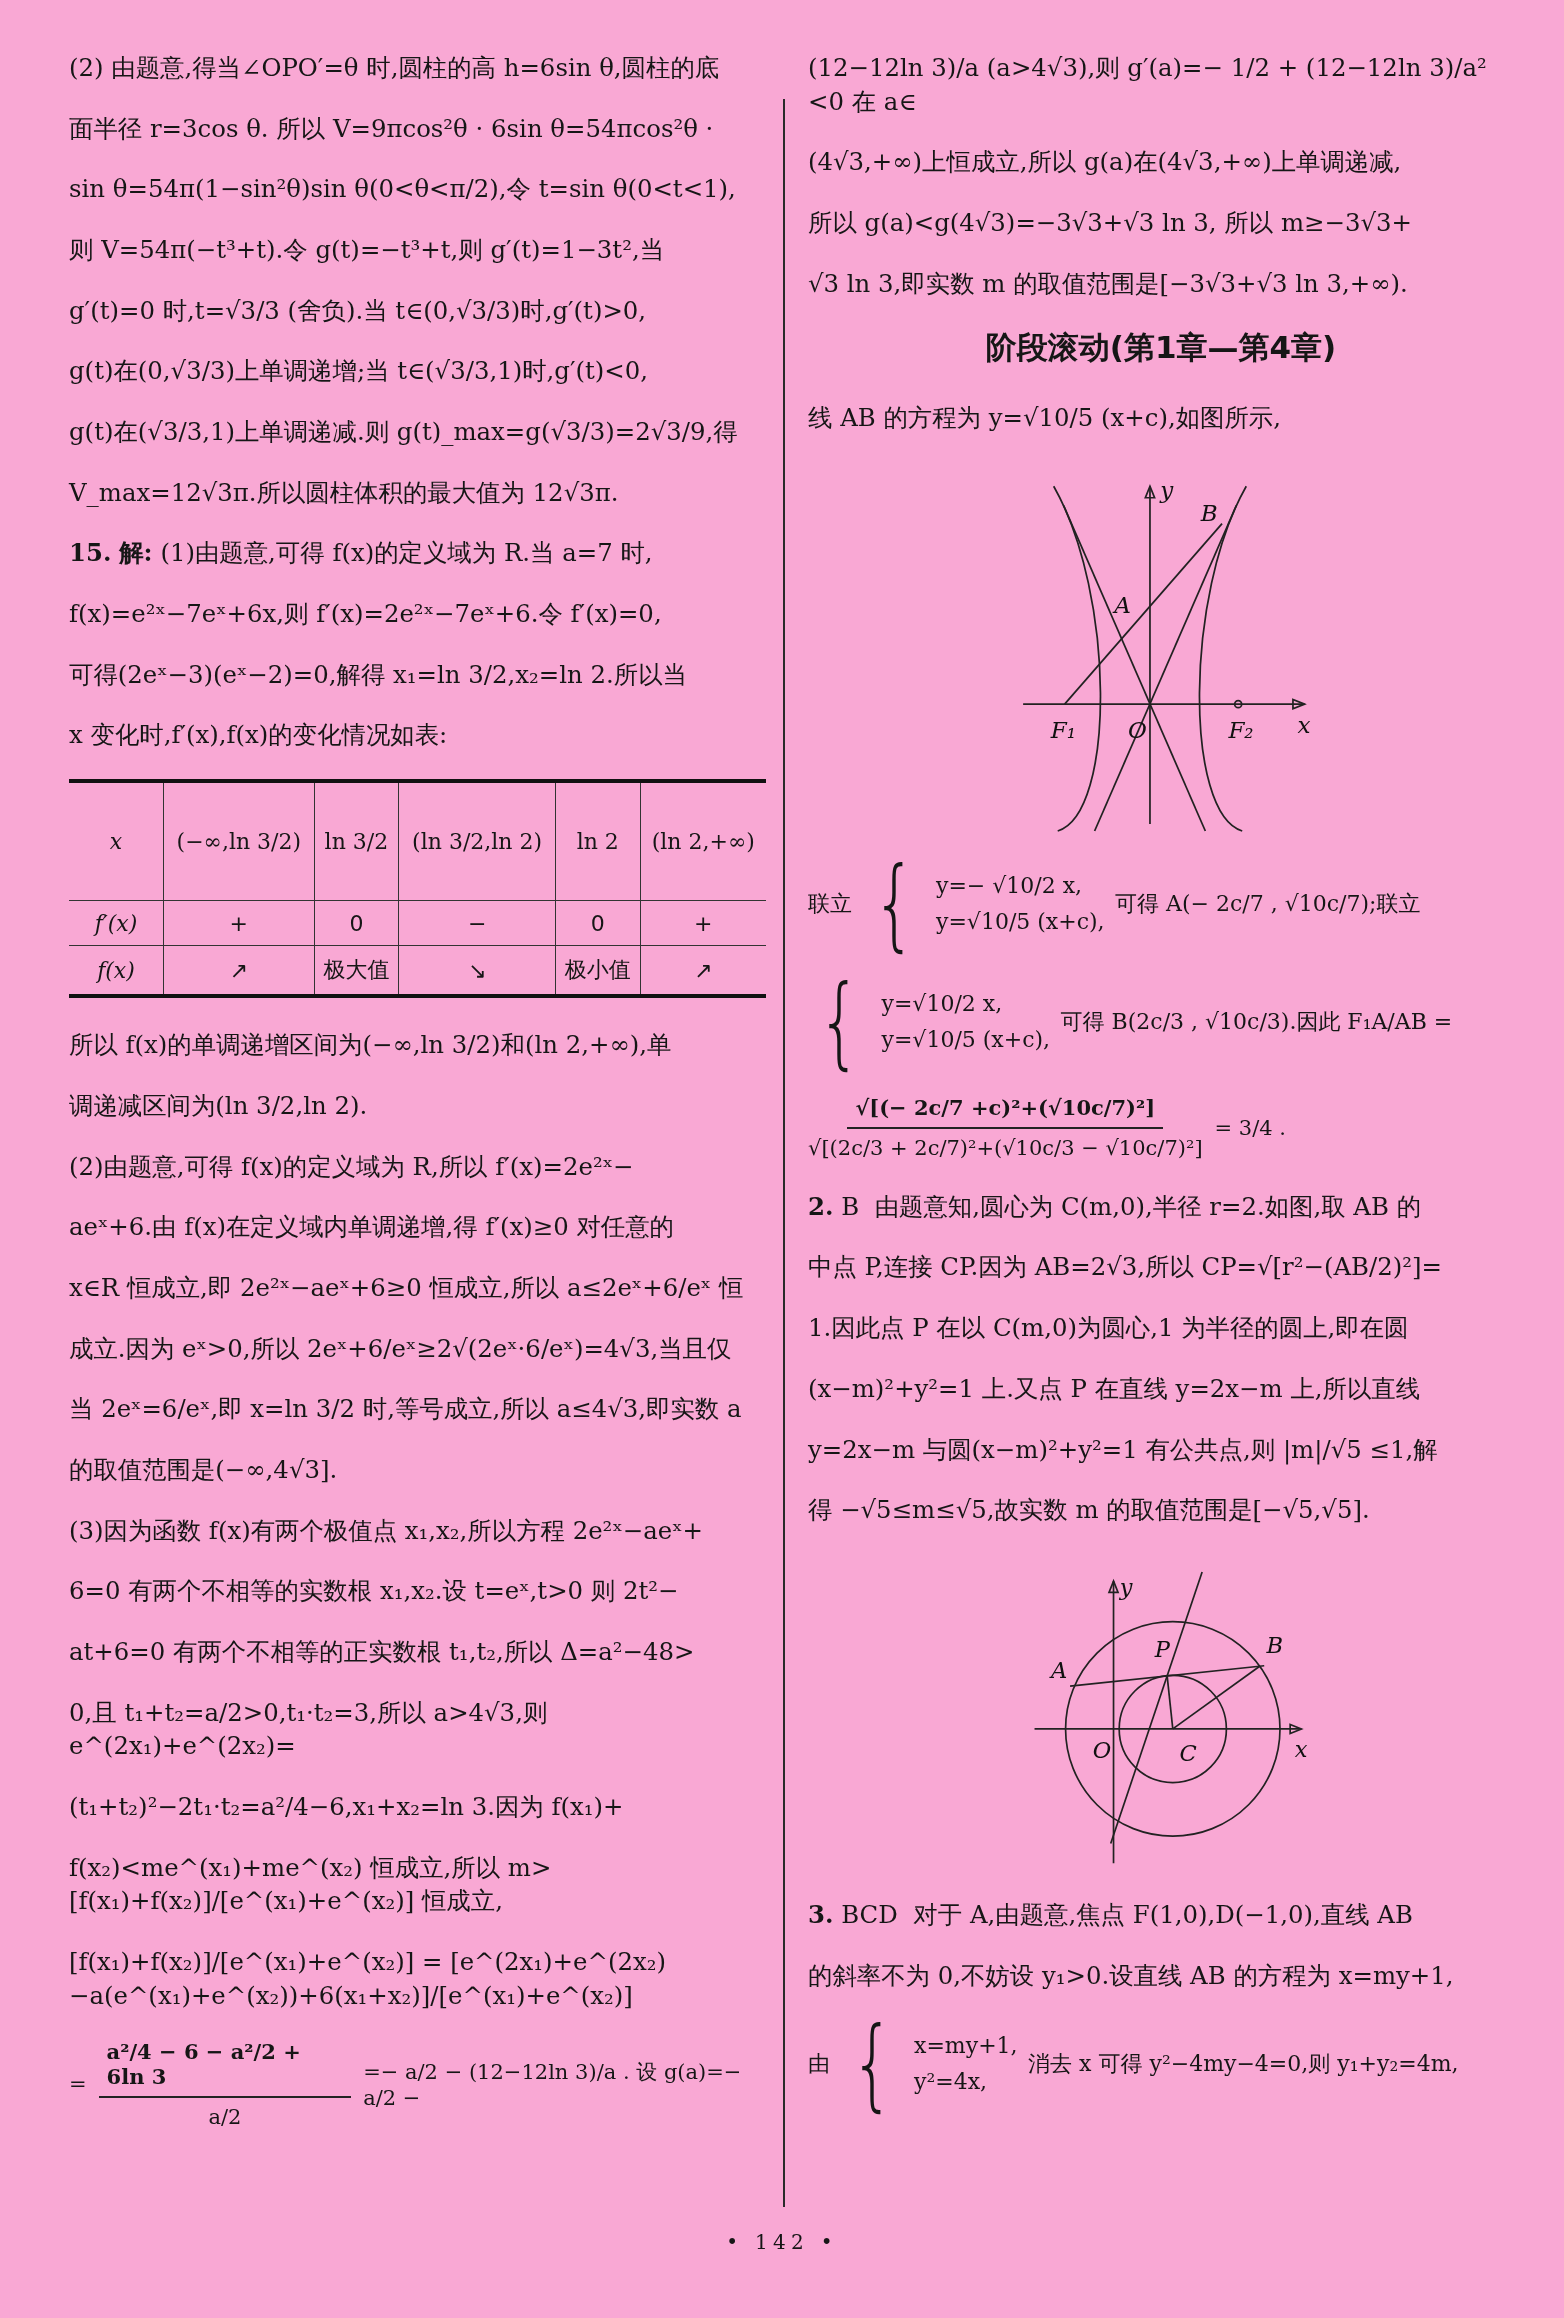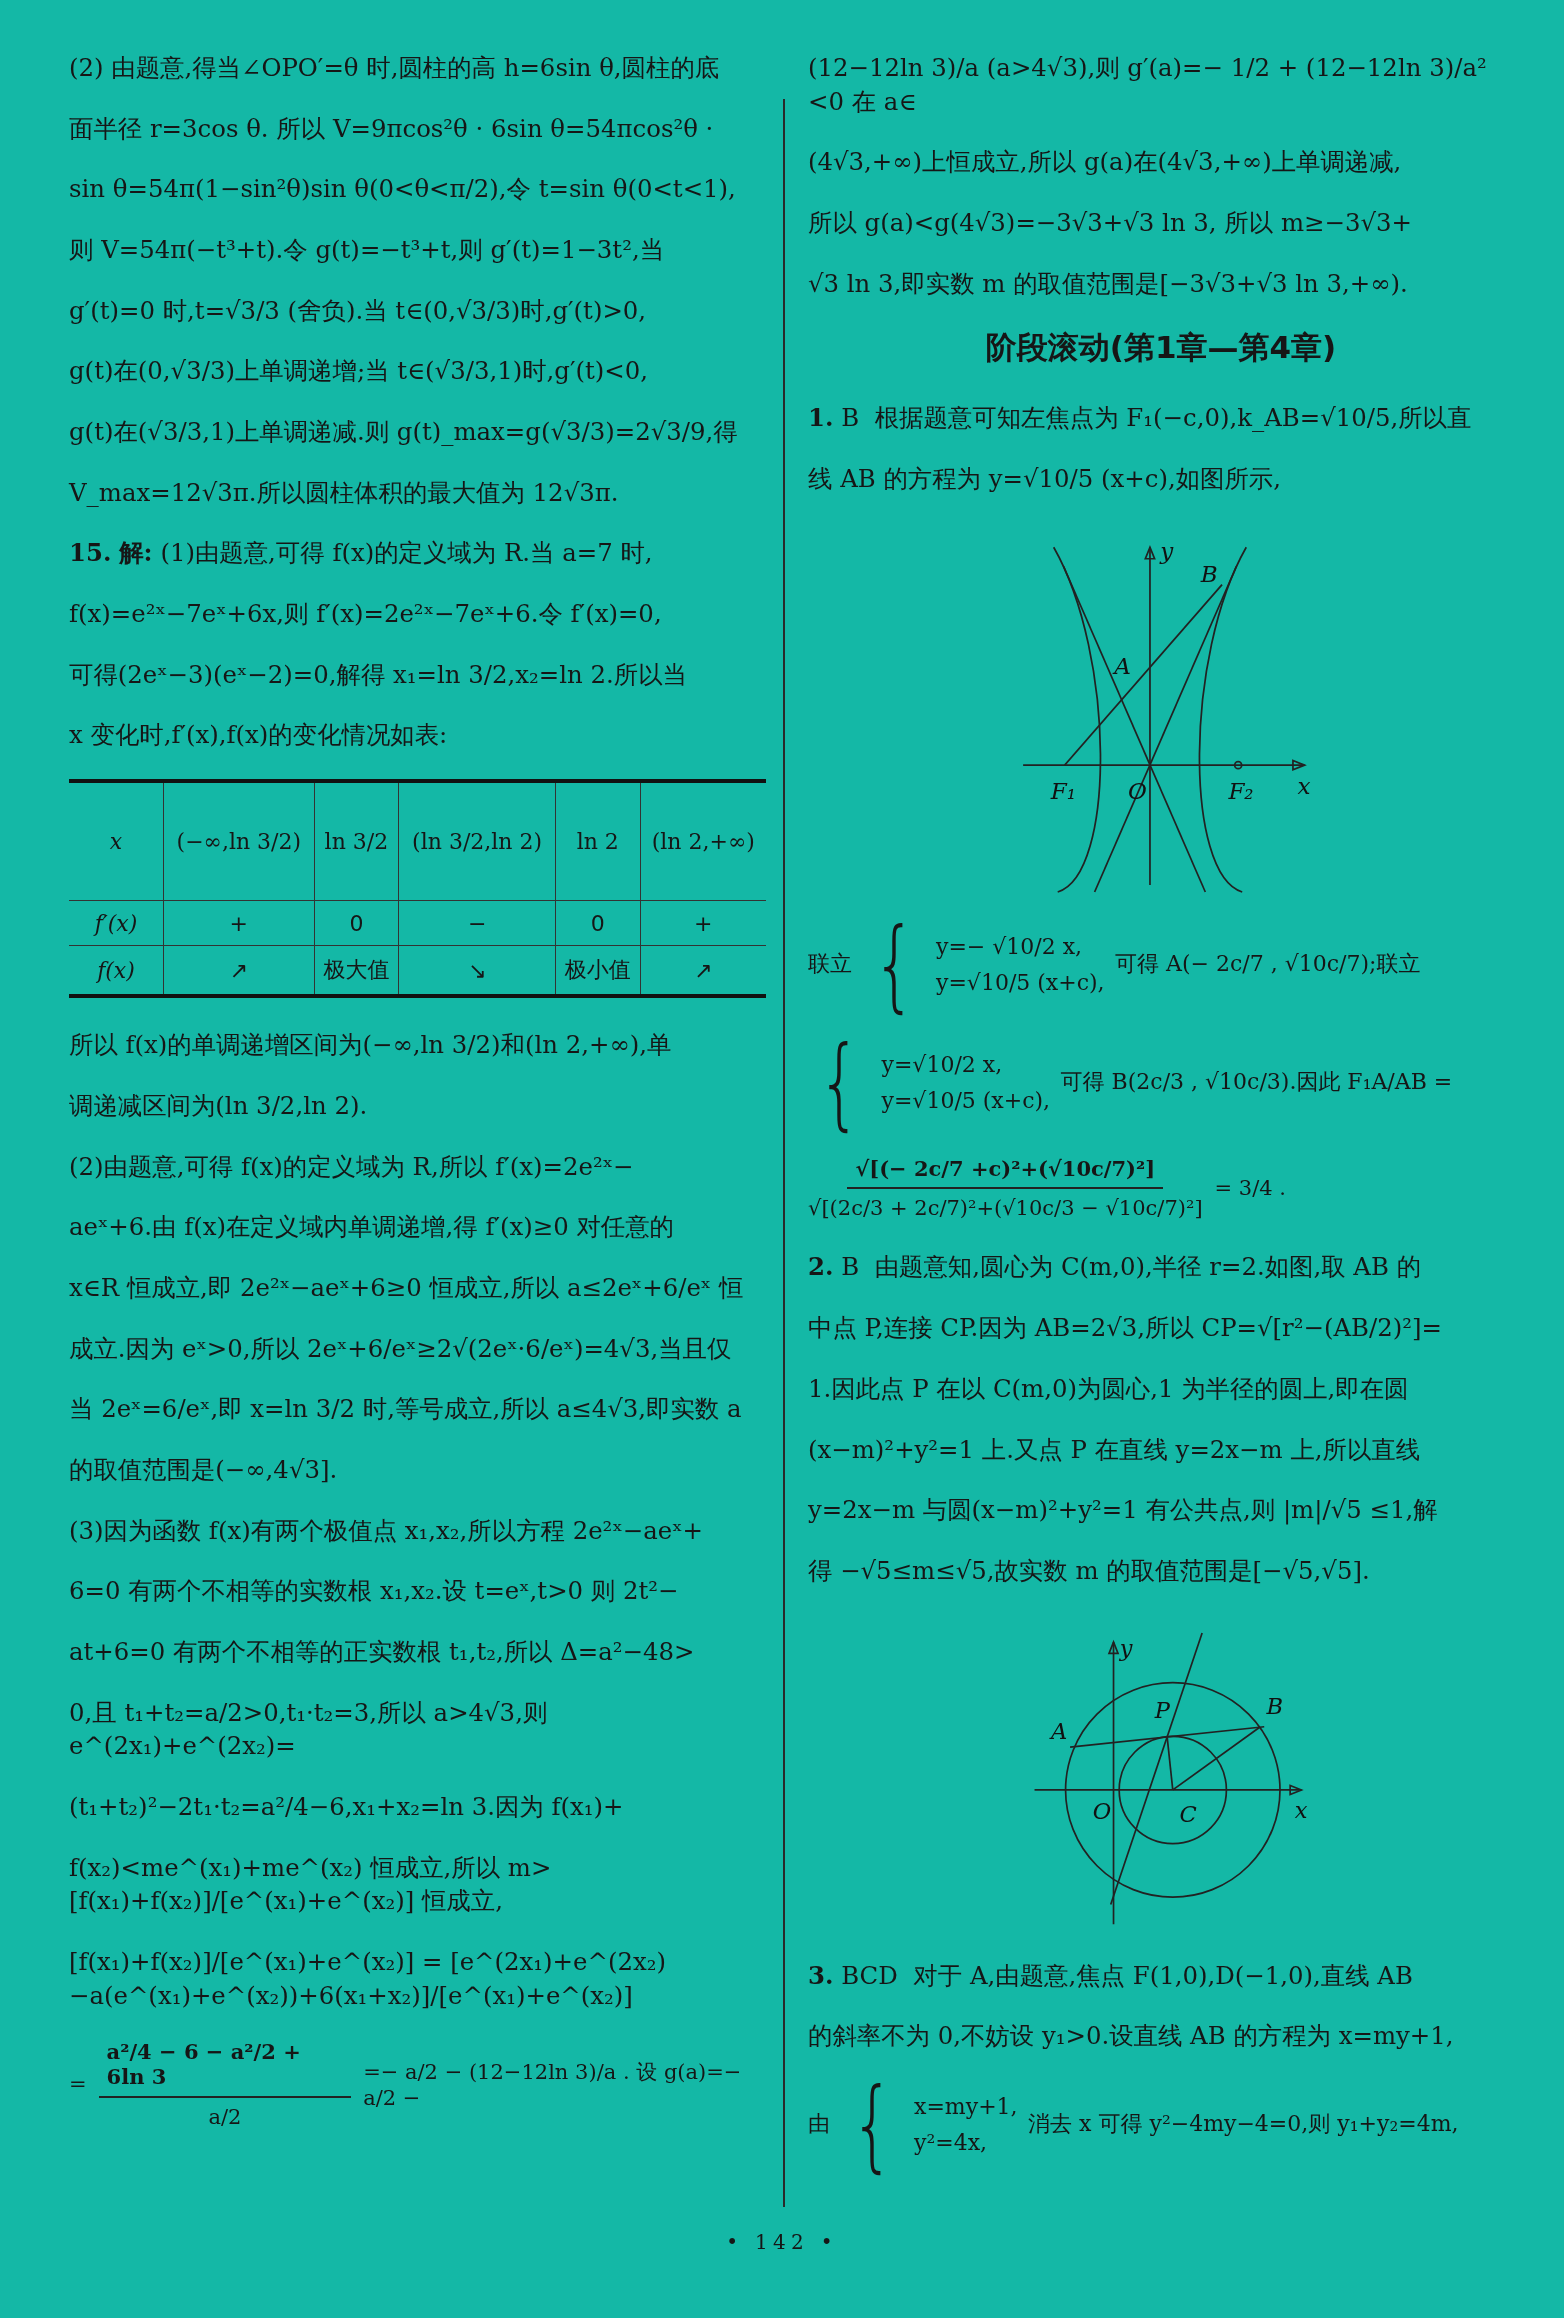--- a/index.html
+++ b/index.html
@@ -1,16 +1,16 @@
 <!DOCTYPE html>
 <html style="font-size:10.5px"><head>
 <meta charset="utf-8">
 <style>
   html,body{margin:0;padding:0;background:#e8e8e8;}
-  .page{position:relative;width:1564px;height:2319px;background:#14b8a6;
+  .page{position:relative;width:1564px;height:2319px;background:#f9a8d4;
         font-family:"DejaVu Serif","Liberation Serif",serif;color:#161616;overflow:hidden;}
   .col{position:absolute;top:51px;}
   .col-left{left:69px;width:697px;}
   .col-right{left:808px;width:706px;}
   .divider{position:absolute;left:783px;top:99px;height:2108px;width:0;
            border-left:2px solid #2a2a2a;}
   .line{font-size:24.4px;line-height:1.38;margin-bottom:27px;}
   .bnum{font-weight:bold;}
   .vtable{width:100%;border-collapse:collapse;margin:12px 0 30px 0;
           border-top:4px solid #111;border-bottom:4px solid #111;font-size:22px;}
@@ -122,25 +122,20 @@
   </div>
 
   <div class="col col-right">
     <div class="line">(12−12ln 3)/a (a&gt;4√3),则 g′(a)=− 1/2 + (12−12ln 3)/a² &lt;0 在 a∈</div>
     <div class="line">(4√3,+∞)上恒成立,所以 g(a)在(4√3,+∞)上单调递减,</div>
     <div class="line">所以 g(a)&lt;g(4√3)=−3√3+√3 ln 3, 所以 m≥−3√3+</div>
     <div class="line">√3 ln 3,即实数 m 的取值范围是[−3√3+√3 ln 3,+∞).</div>
 
     <div class="section-title">阶段滚动(第1章—第4章)</div>
 
-    <div class="line">
-      <span class="bnum">1.</span>
-      <span>B</span>&nbsp;
-      <span>根据题意可知左焦点为 F₁(−c,0),k_AB=√10/5,所以直</span>
-    </div>
     <div class="line">线 AB 的方程为 y=√10/5 (x+c),如图所示,</div>
 
     <div class="diagram-wrap">
       <svg width="329" height="369" viewBox="0 0 560 640">
         <line x1="40" y1="420" x2="528" y2="420"></line>
         <path d="M 528 420 L 508 412 L 508 428 Z" fill="#222" stroke="none"></path>
         <line x1="260" y1="628" x2="260" y2="42"></line>
         <path d="M 260 42 L 252 62 L 268 62 Z" fill="#222" stroke="none"></path>
         <line x1="164" y1="640" x2="410" y2="75"></line>
         <line x1="356" y1="640" x2="110" y2="75"></line>

